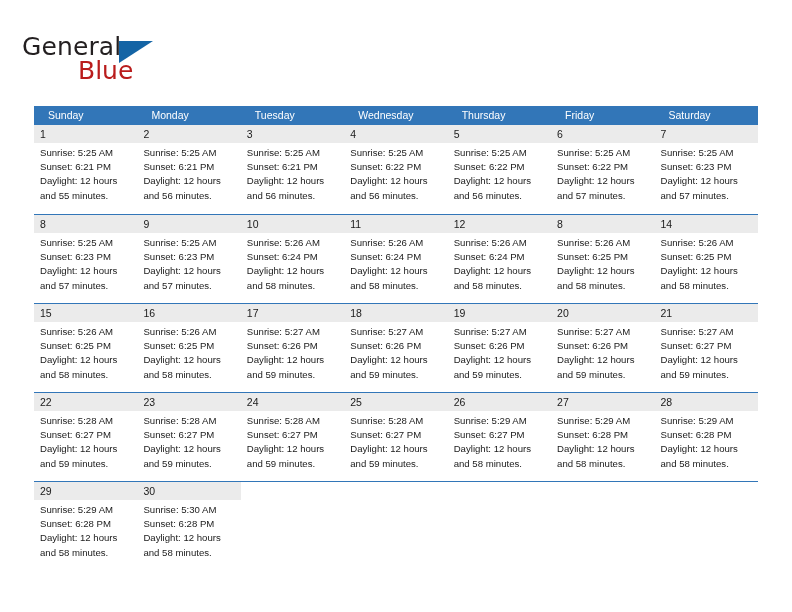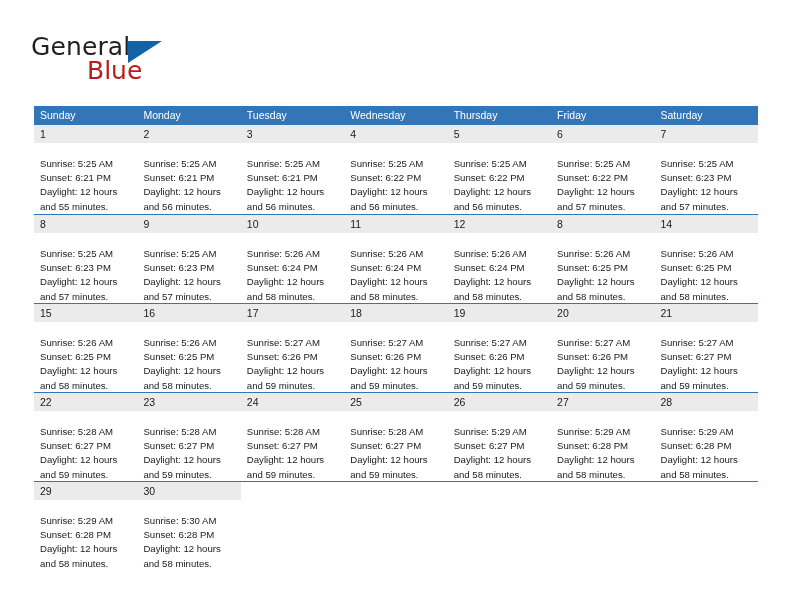--- a/index.html
+++ b/index.html
@@ -17,21 +17,21 @@
   .page {
     position: relative;
     width: 792px;
     height: 612px;
     box-sizing: border-box;
   }
 
   
   .header {
     position: absolute;
-    left: 31px;
+    left: 22px;
     top: 28px;
     right: 34px;
     height: 68px;
   }
   .brand {
     position: absolute;
     left: 0;
     top: 4px;
     width: 230px;
     height: 56px;
@@ -97,21 +97,21 @@
   .cal-head {
     display: flex;
     background: #3276b8;
     height: 19px;
   }
   .cal-head .dow {
     flex: 1 1 0;
     color: #ffffff;
     font-size: 10.5px;
     line-height: 19px;
-    padding-left: 6px;
+    padding-left: 14px;
     box-sizing: border-box;
     white-space: nowrap;
     overflow: hidden;
   }
 
   .week {
     display: flex;
     border-top: 1px solid #3276b8;
     height: 89px;
     box-sizing: border-box;
@@ -135,21 +135,21 @@
     font-size: 10.5px;
     color: #1a1a1a;
     line-height: 18px;
     padding-left: 6px;
     box-sizing: border-box;
   }
   .day.empty .day-num-row {
     background: #ffffff;
   }
   .day-body {
-    padding: 14px 6px 0 6px;
+    padding: 3px 6px 0 6px;
     box-sizing: border-box;
   }
   .day-line {
     font-size: 9.6px;
     line-height: 14.2px;
     color: #1a1a1a;
     white-space: nowrap;
   }
 </style>
 </head>

